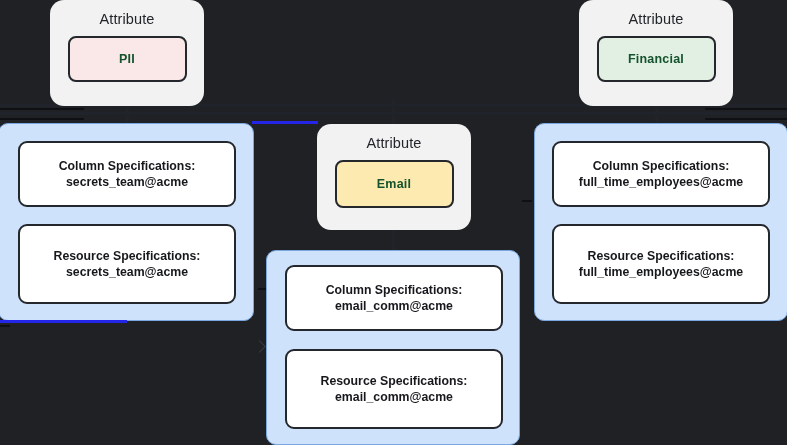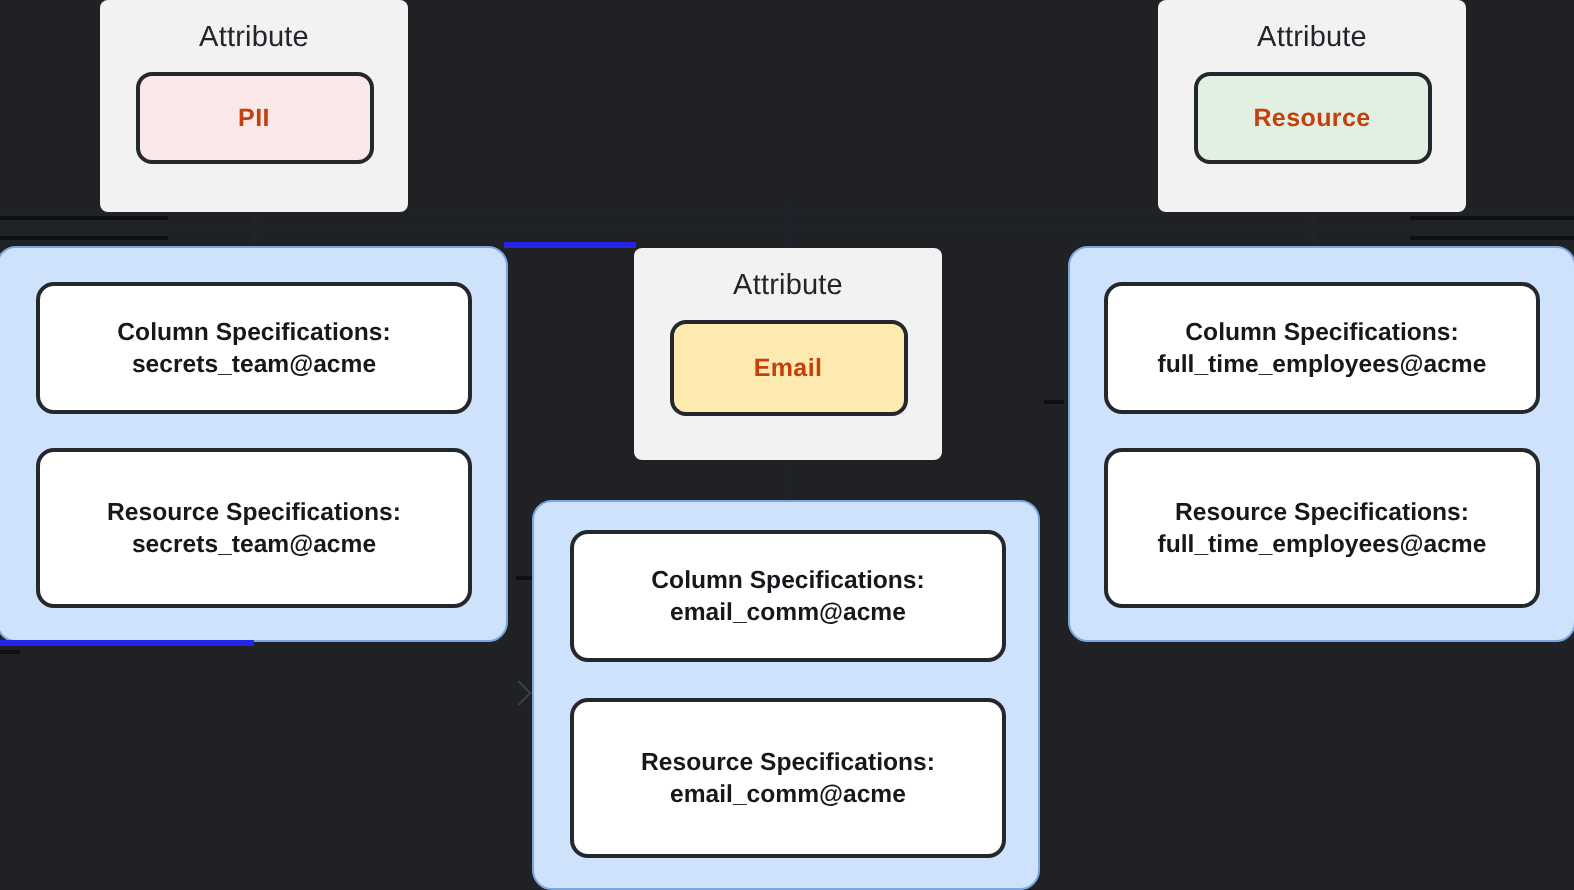--- a/index.html
+++ b/index.html
@@ -20,21 +20,21 @@
     position: absolute;
     inset: 0;
     width: 787px;
     height: 445px;
   }
 
   
   .attr-card {
     position: absolute;
     background: #f2f2f2;
-    border-radius: 4px;
+    border-radius: 14px;
     box-sizing: border-box;
     display: flex;
     flex-direction: column;
     align-items: center;
     z-index: 6;
   }
   .attr-title {
     font-size: 14.5px;
     color: #22252a;
     font-weight: 400;
@@ -44,21 +44,21 @@
   }
   .attr-chip {
     border: 2px solid #24272c;
     border-radius: 8px;
     box-sizing: border-box;
     display: flex;
     align-items: center;
     justify-content: center;
     font-size: 12.5px;
     font-weight: bold;
-    color: #c2410c;
+    color: #14532d;
     letter-spacing: .2px;
   }
 
   
   .spec-group {
     position: absolute;
     background: #cfe2fb;
     border: 1px solid #7aa7e0;
     border-radius: 10px;
     box-sizing: border-box;
@@ -177,21 +177,21 @@
 
   <div class="chevron" style="left:255px; top:342px;"></div>
 
   <div class="attr-card" style="left:50px; top:0px; width:154px; height:106px;">
     <div class="attr-title">Attribute</div>
     <div class="attr-chip" style="width:119px; height:46px; background:#fae8e8;">PII</div>
   </div>
 
   <div class="attr-card" style="left:579px; top:0px; width:154px; height:106px;">
     <div class="attr-title">Attribute</div>
-    <div class="attr-chip" style="width:119px; height:46px; background:#e2f0e4;">Resource</div>
+    <div class="attr-chip" style="width:119px; height:46px; background:#e2f0e4;">Financial</div>
   </div>
 
   <div class="attr-card" style="left:317px; top:124px; width:154px; height:106px;">
     <div class="attr-title">Attribute</div>
     <div class="attr-chip" style="width:119px; height:48px; background:#fceab0;">Email</div>
   </div>
 
 </div>
 
 </body></html>

